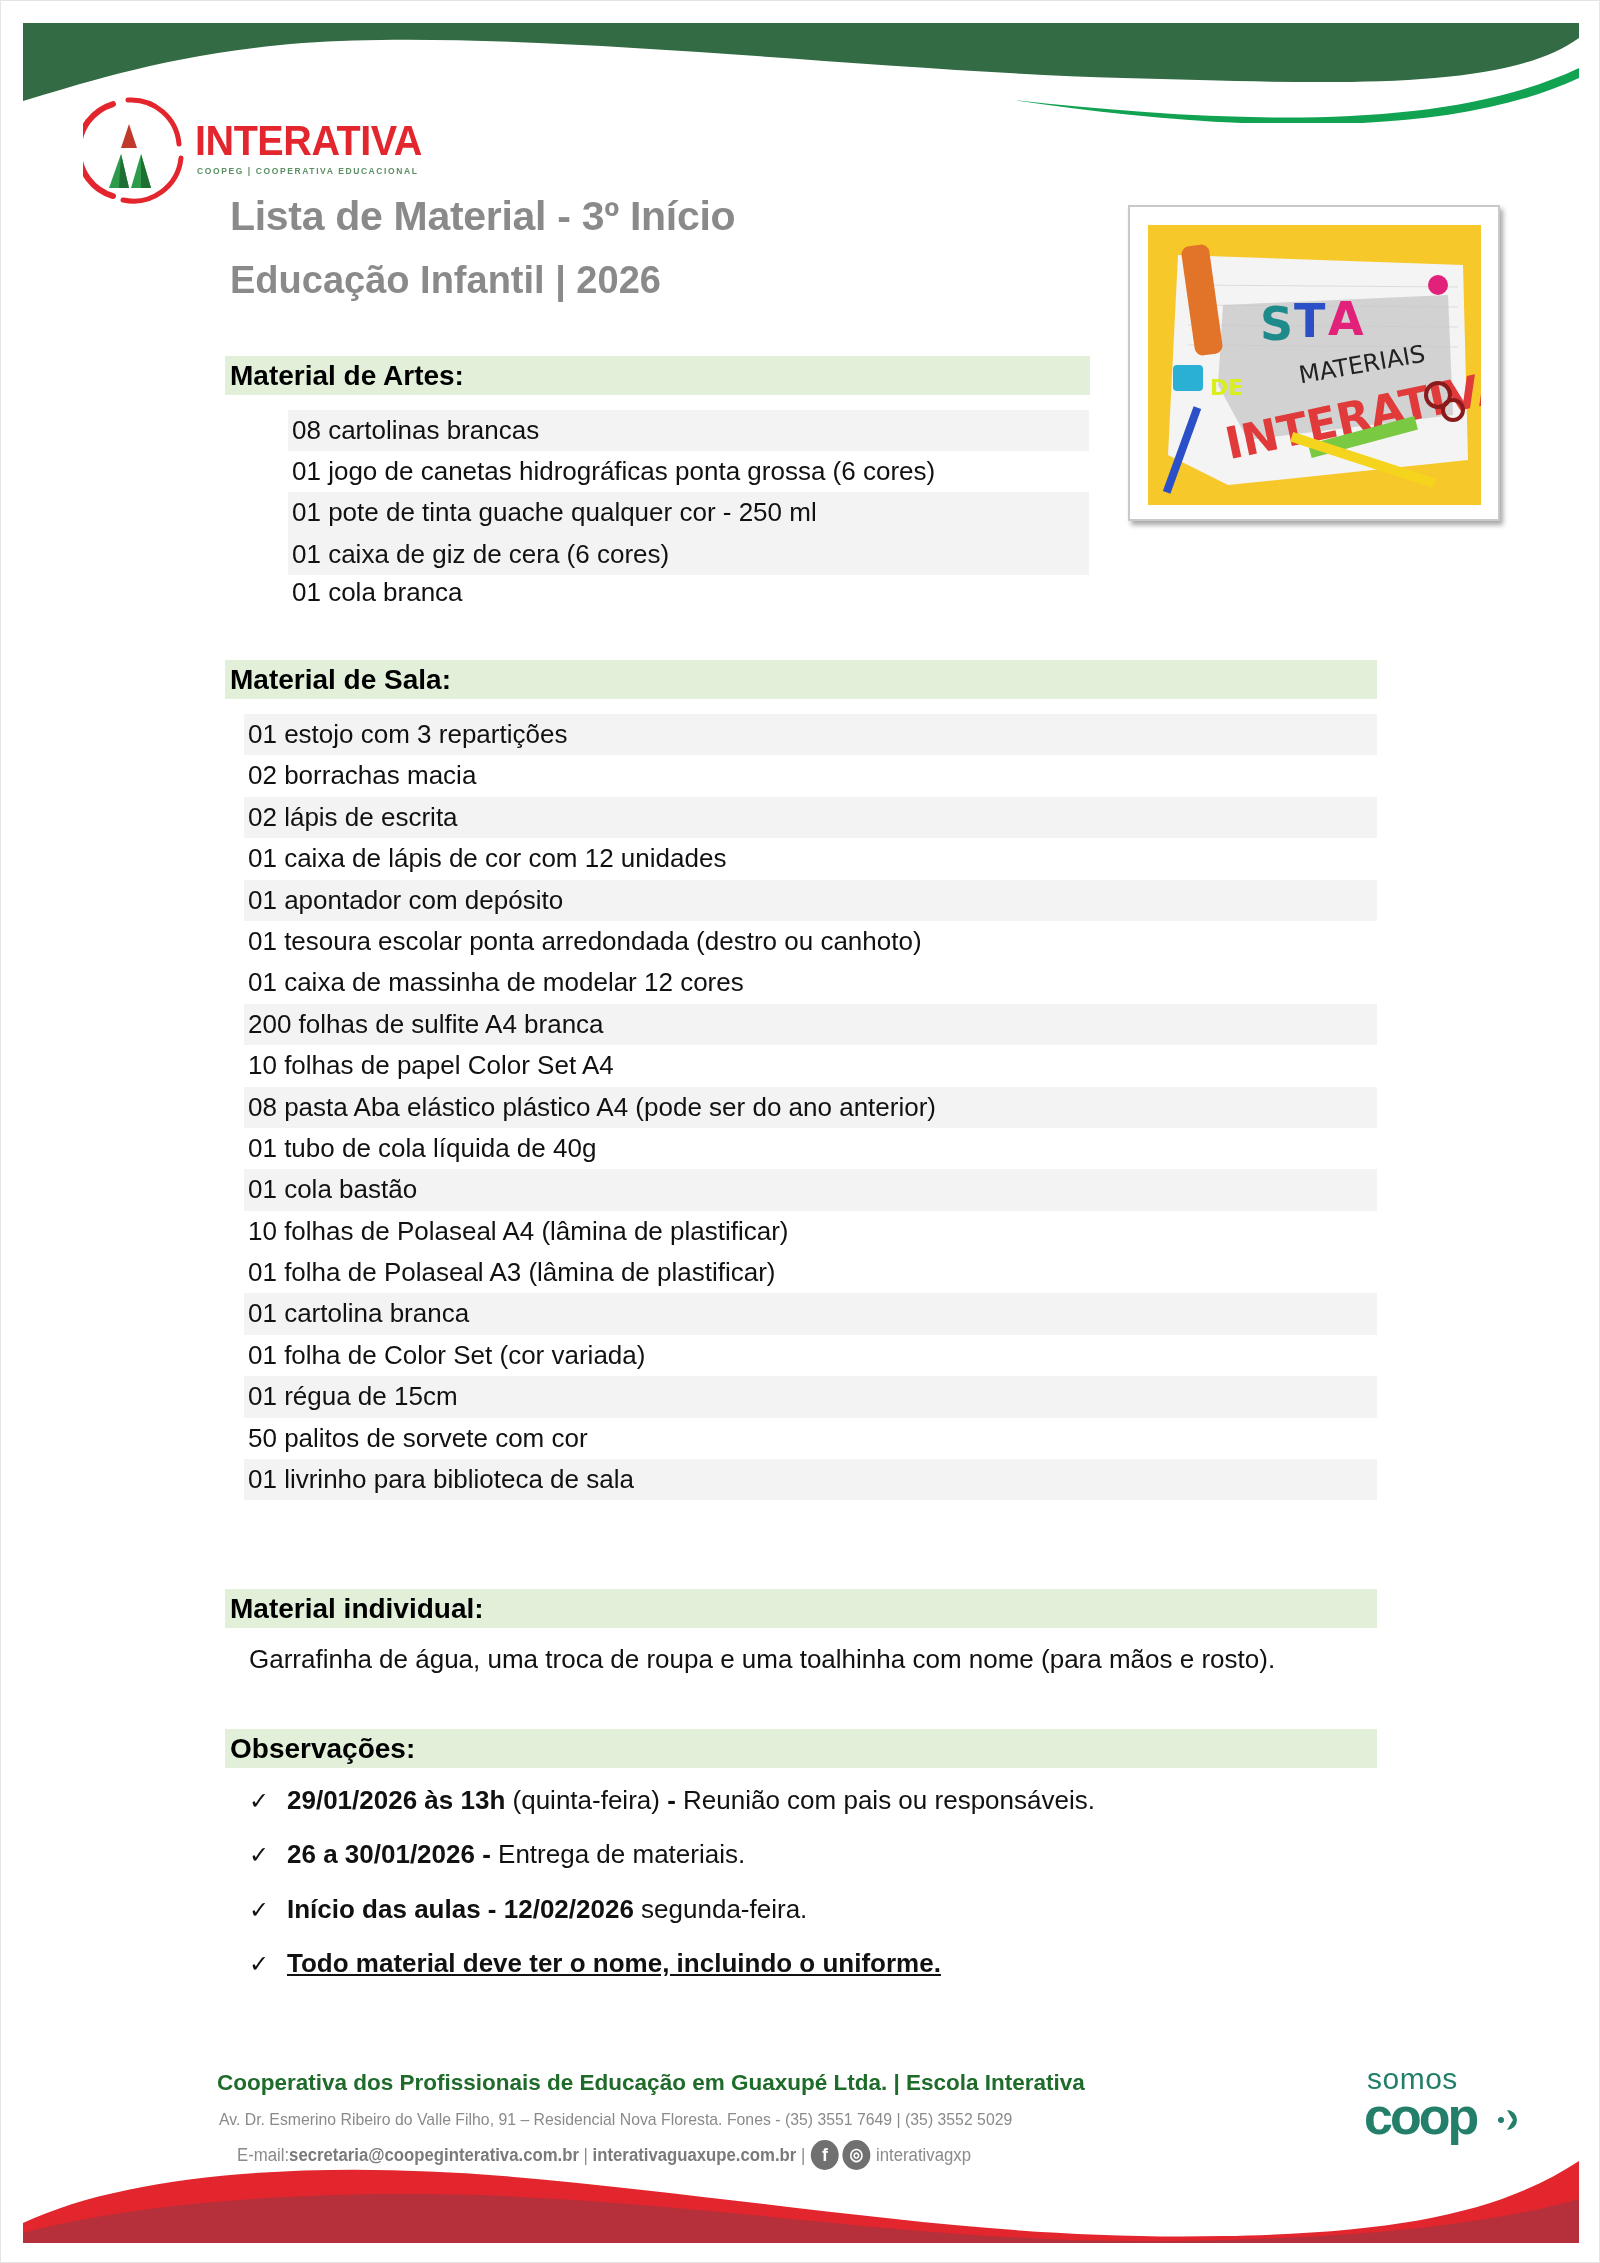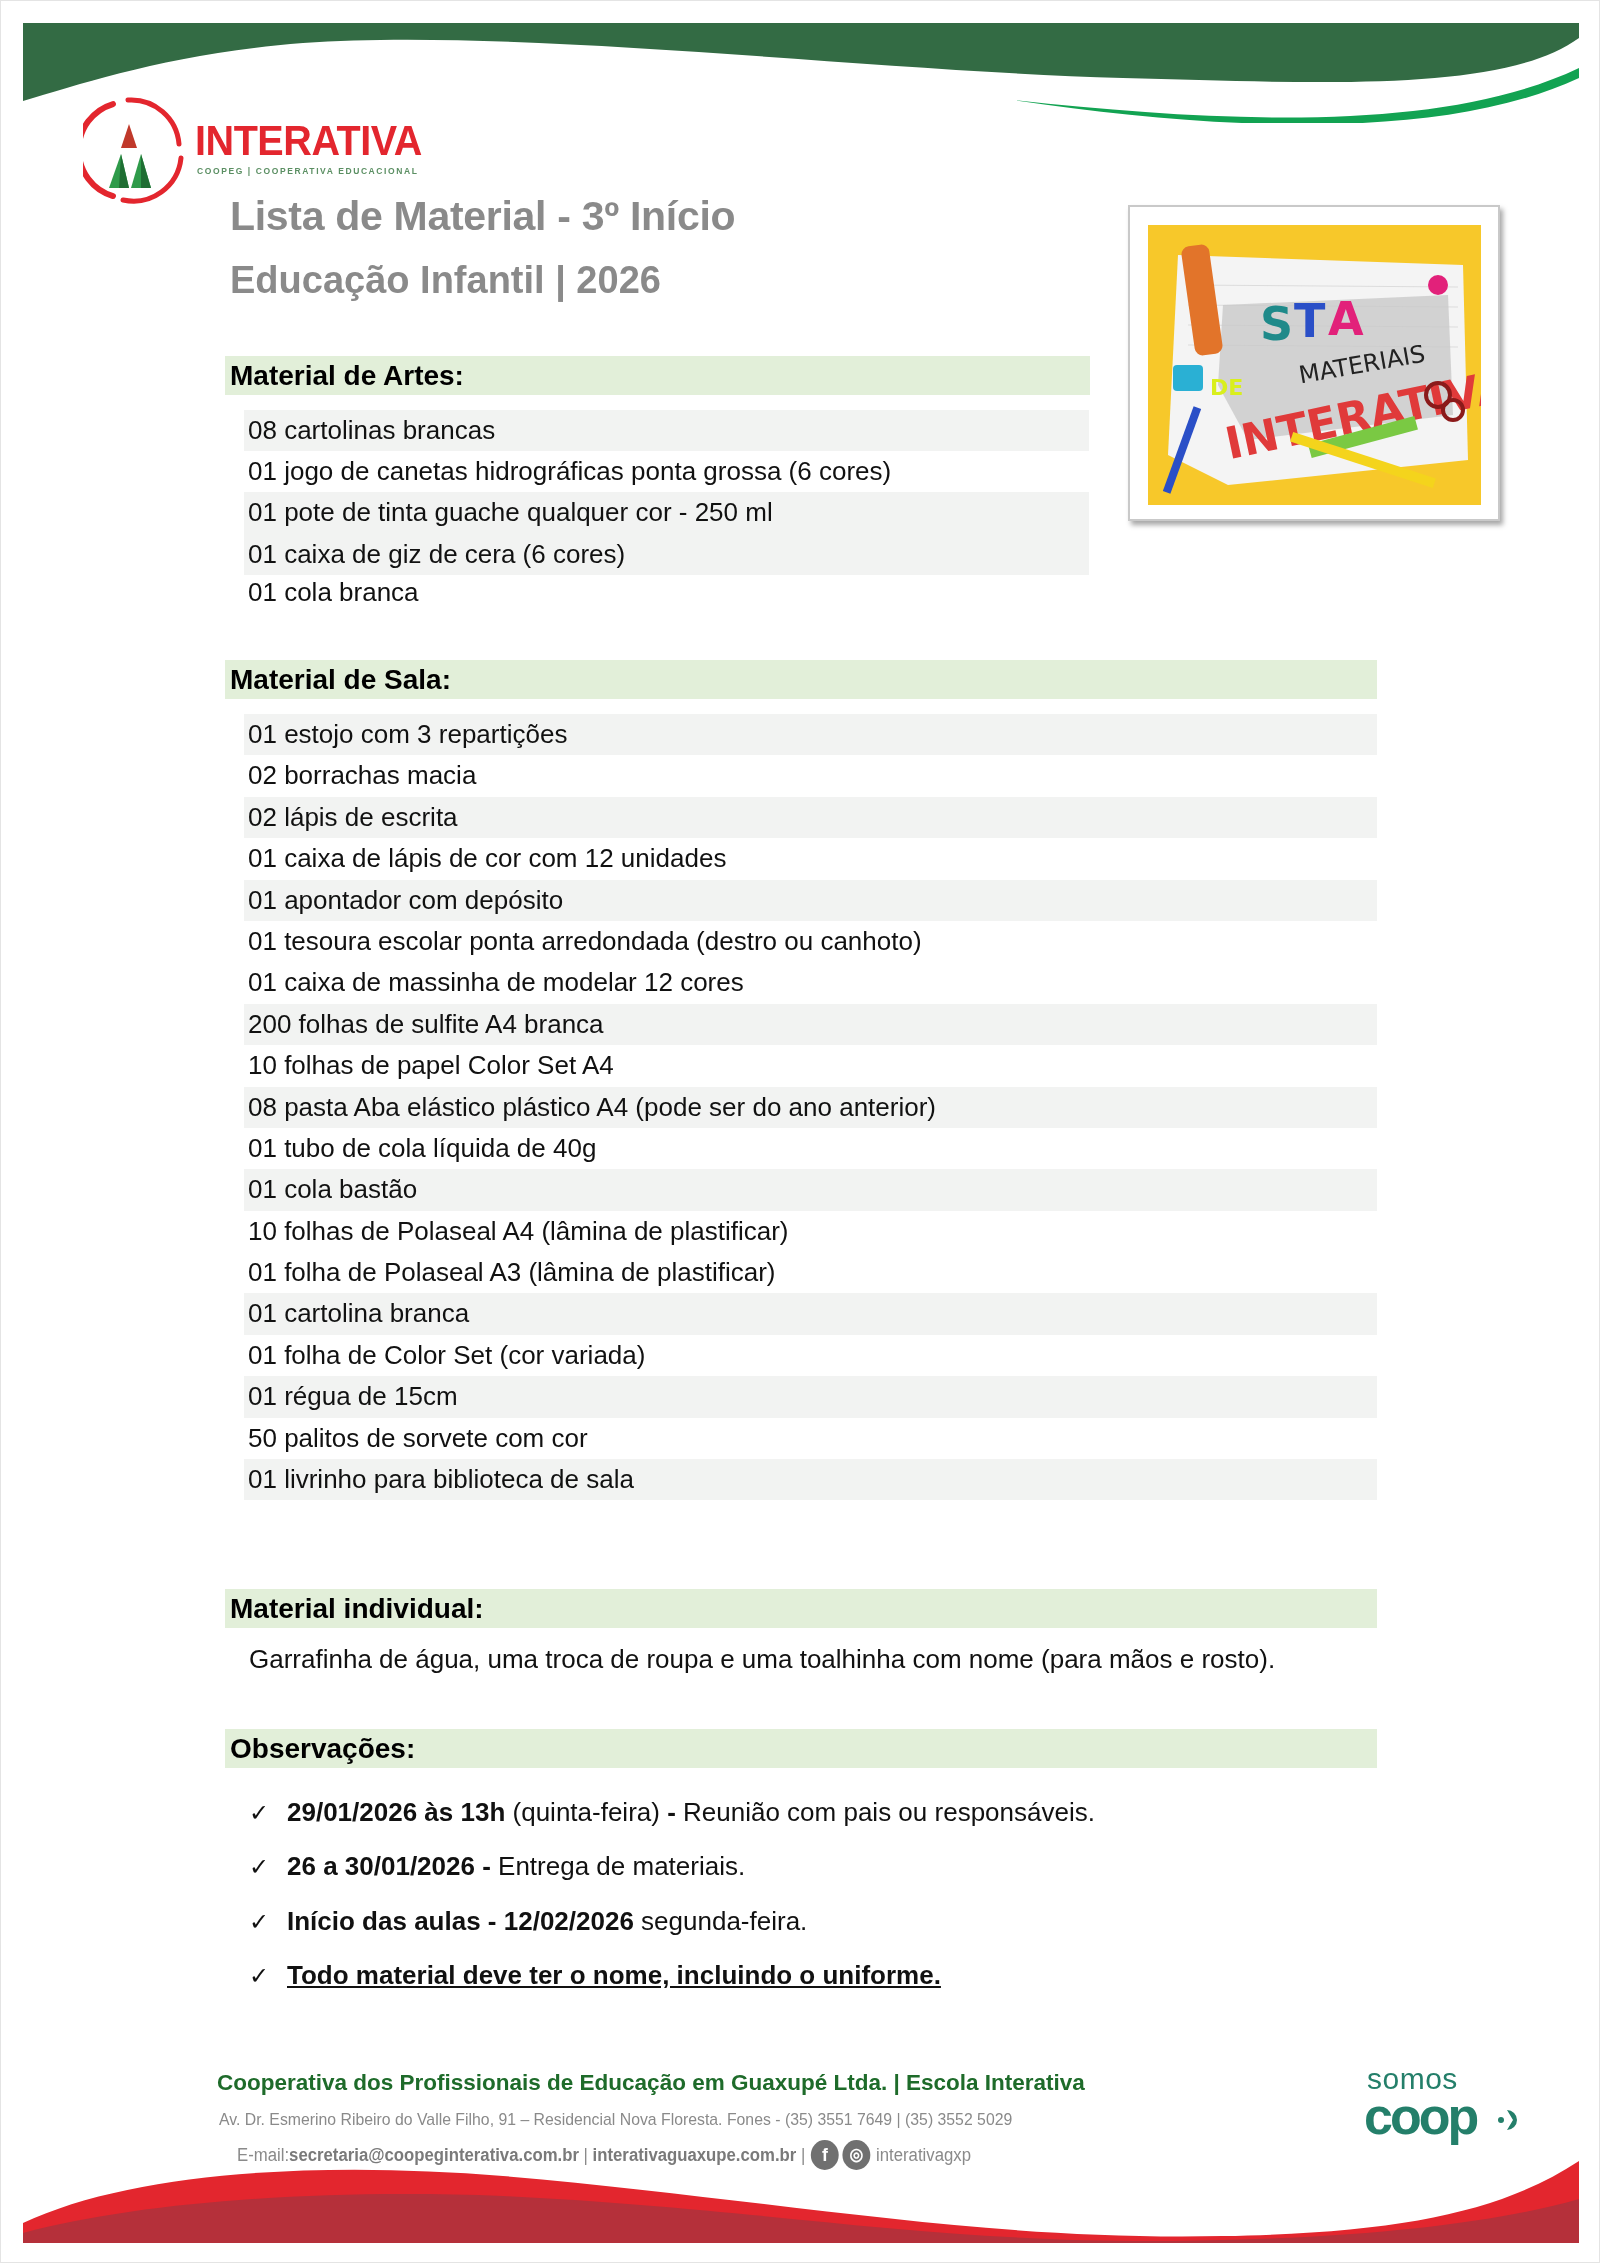--- a/index.html
+++ b/index.html
@@ -29,28 +29,28 @@
 
     
     .section-header { position: absolute; left: 224px; height: 39px; background: #e2efd9; padding-left: 5px; font-family: "Liberation Sans", sans-serif; font-weight: bold; font-size: 28px; line-height: 39px; color: #000; margin-top: 16px; }
 
     
     .list { position: absolute; left: 243px; }
     .row { height: 41.4px; line-height: 41.4px; font-family: "Liberation Sans", sans-serif; font-size: 26px; color: #111; padding-left: 4px; white-space: nowrap; }
     .row.alt { background: #f2f3f2; }
 
     .artes-list { top: 409px; width: 845px; }
-    .artes-list .row { height: 41.2px; line-height: 41.2px; }
+    .artes-list .row { height: 41.2px; line-height: 41.2px; margin-left: 44px; }
     .artes-list .row.last { height: 34px; line-height: 34px; }
     .sala-list { top: 713px; width: 1133px; }
 
     .individual-text { position: absolute; left: 248px; top: 1643px; font-size: 26px; color: #111; }
 
     .obs-list { position: absolute; left: 248px; top: 1783px; }
-    .obs-item { height: 54.3px; line-height: 56px; font-size: 26px; color: #111; white-space: nowrap; }
+    .obs-item { height: 54.3px; line-height: 32px; font-size: 26px; color: #111; white-space: nowrap; }
     .obs-item .check { display: inline-block; width: 38px; font-size: 24px; }
     .obs-item b { font-weight: bold; }
     .obs-item.underline span.u { text-decoration: underline; font-weight: bold; }
 
     
     .footer-org { position: absolute; left: 216px; top: 2069px; font-family: "Liberation Sans", sans-serif; font-weight: bold; font-size: 22.5px; color: #1e6b2a; white-space: nowrap; }
     .footer-addr { position: absolute; left: 218px; top: 2109px; font-size: 17px; color: #8a8a8a; white-space: nowrap; transform: scaleX(0.93); transform-origin: left; }
     .footer-contact { position: absolute; left: 236px; top: 2139px; font-size: 18px; color: #8a8a8a; white-space: nowrap; display: flex; align-items: center; transform: scaleX(0.93); transform-origin: left; }
     .footer-contact b { color: #7a7a7a; }
     .social-icon { display: inline-block; width: 30px; height: 30px; border-radius: 50%; background: #707070; color: #fff; text-align: center; line-height: 30px; font-weight: bold; font-size: 19px; margin-left: 6px; }

